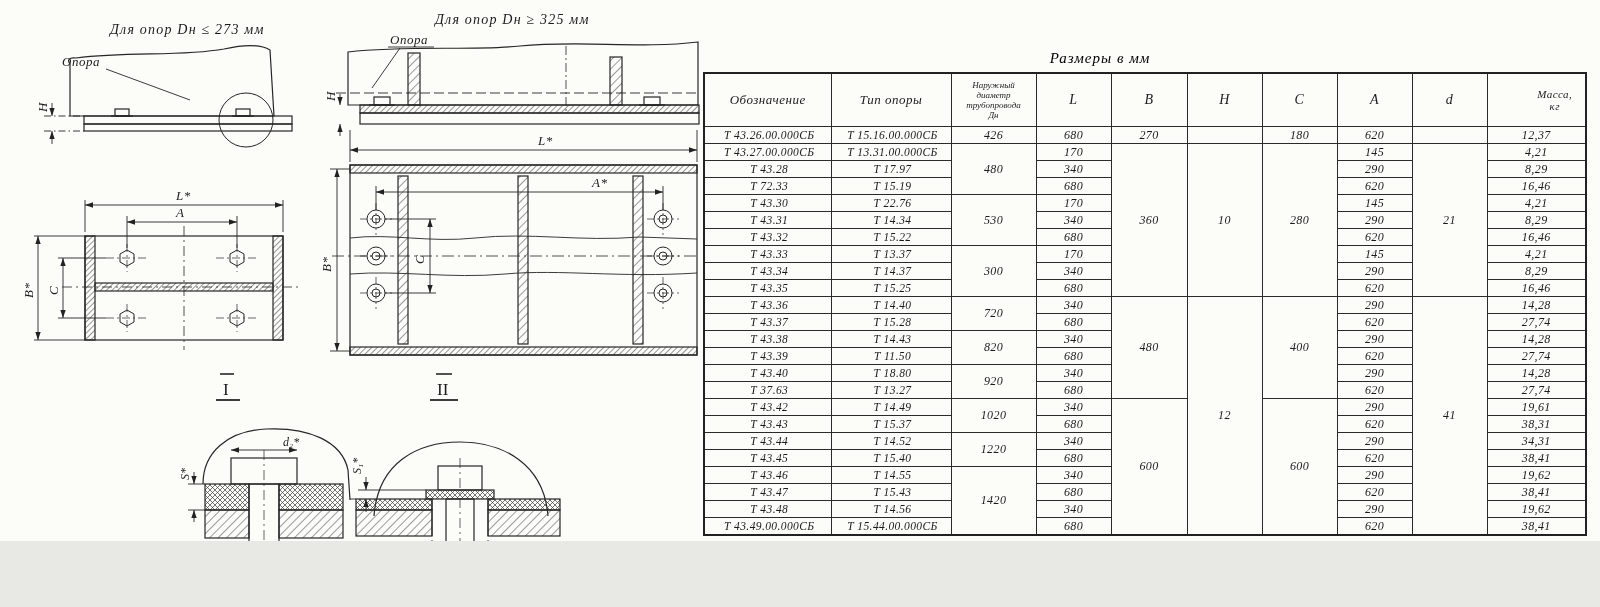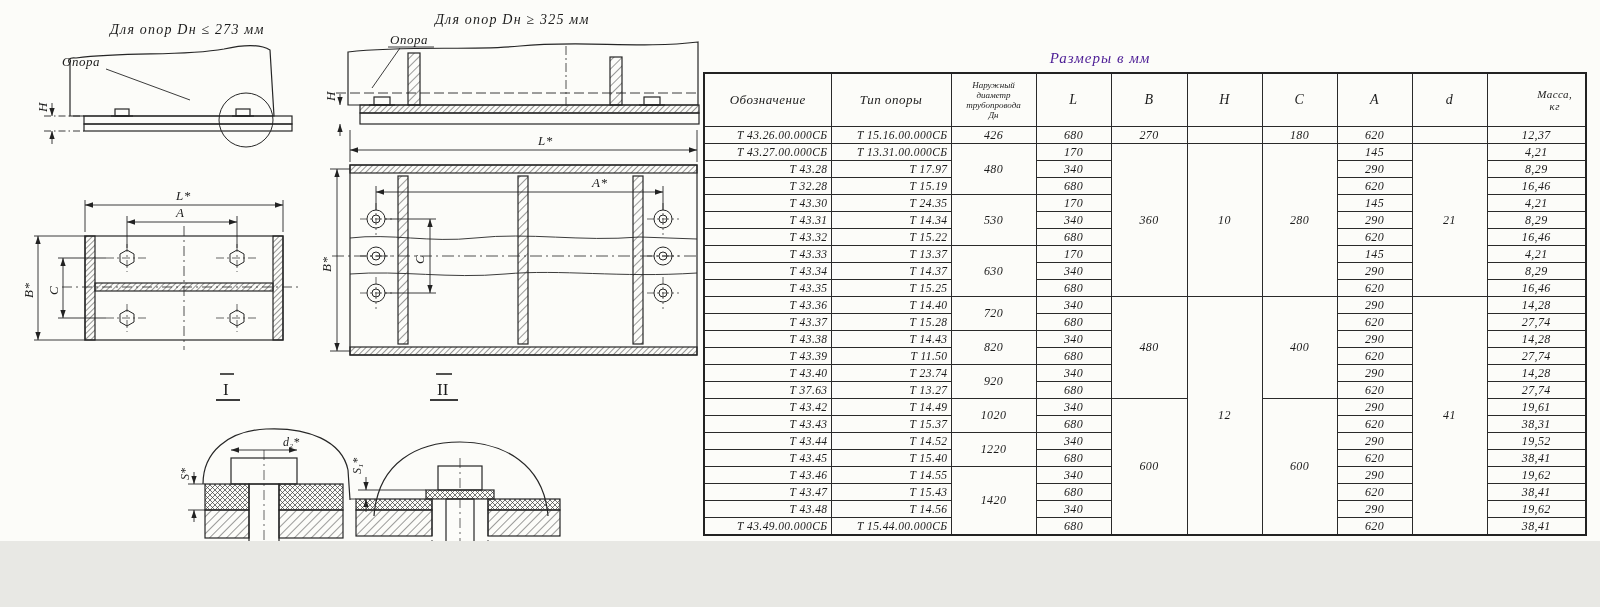--- a/index.html
+++ b/index.html
@@ -5,38 +5,38 @@
   html,body{margin:0;padding:0;background:#e8e8e4;}
   .sheet{
     position:relative;width:1600px;height:541px;overflow:hidden;
     background:#fcfcf9;
     font-family:"Liberation Serif", serif;
     color:#1c1c1c;
   }
   
   .size-title{
     position:absolute;left:985px;top:50px;width:230px;text-align:center;
-    font-style:italic;font-size:15px;letter-spacing:1px;color:#4c1d95;
+    font-style:italic;font-size:15px;letter-spacing:1px;color:#000000;
   }
   table.dim{
     position:absolute;left:703px;top:72px;width:882px;
     border-collapse:collapse;table-layout:fixed;
     font-style:italic;color:#1b1b1b;
   }
   table.dim td,table.dim th{
     border:1px solid #2a2a2a;padding:0 3px;overflow:hidden;white-space:nowrap;
     font-weight:normal;
   }
   table.dim{border:2px solid #222;}
   table.dim thead th{height:52px;text-align:center;font-size:13px;letter-spacing:.5px;vertical-align:middle;}
   table.dim thead th:nth-child(3){font-size:9px;line-height:10px;letter-spacing:0;text-align:center;}
   table.dim thead th:nth-child(10){font-size:11px;line-height:12px;padding-left:40px;}
   table.dim thead th:nth-child(n+4):nth-child(-n+9){font-size:14px;}
   table.dim tbody td{height:16px;font-size:12px;text-align:center;letter-spacing:.4px;}
-  table.dim tbody td.lft{text-align:right;padding-left:6px;font-size:11.5px;}
+  table.dim tbody td.lft{text-align:center;padding-left:6px;font-size:11.5px;}
   
   svg.draw{position:absolute;left:0;top:0;}
   .lbl{font-family:"Liberation Serif",serif;font-style:italic;font-size:13px;fill:#1c1c1c;letter-spacing:.5px;}
   .lbl-sm{font-family:"Liberation Serif",serif;font-style:italic;font-size:12px;fill:#1c1c1c;}
   .lbl-ttl{font-family:"Liberation Serif",serif;font-style:italic;font-size:14px;fill:#1c1c1c;letter-spacing:1.2px;}
   .lbl-sec{font-family:"Liberation Serif",serif;font-size:17px;fill:#1b1b1b;}
 </style>
 </head>
 <body>
 
@@ -418,29 +418,29 @@
           <td>4,21</td>
         </tr>
         <tr>
           <td class="lft">Т 43.28</td>
           <td class="lft">Т 17.97</td>
           <td>340</td>
           <td>290</td>
           <td>8,29</td>
         </tr>
         <tr>
-          <td class="lft">Т 32.28</td>
+          <td class="lft">Т 72.33</td>
           <td class="lft">Т 15.19</td>
           <td>680</td>
           <td>620</td>
           <td>16,46</td>
         </tr>
         <tr>
           <td class="lft">Т 43.30</td>
-          <td class="lft">Т 24.35</td>
+          <td class="lft">Т 22.76</td>
           <td rowspan="3">530</td>
           <td>170</td>
           <td>145</td>
           <td>4,21</td>
         </tr>
         <tr>
           <td class="lft">Т 43.31</td>
           <td class="lft">Т 14.34</td>
           <td>340</td>
           <td>290</td>
@@ -449,21 +449,21 @@
         <tr>
           <td class="lft">Т 43.32</td>
           <td class="lft">Т 15.22</td>
           <td>680</td>
           <td>620</td>
           <td>16,46</td>
         </tr>
         <tr>
           <td class="lft">Т 43.33</td>
           <td class="lft">Т 13.37</td>
-          <td rowspan="3">630</td>
+          <td rowspan="3">300</td>
           <td>170</td>
           <td>145</td>
           <td>4,21</td>
         </tr>
         <tr>
           <td class="lft">Т 43.34</td>
           <td class="lft">Т 14.37</td>
           <td>340</td>
           <td>290</td>
           <td>8,29</td>
@@ -504,21 +504,21 @@
         </tr>
         <tr>
           <td class="lft">Т 43.39</td>
           <td class="lft">Т 11.50</td>
           <td>680</td>
           <td>620</td>
           <td>27,74</td>
         </tr>
         <tr>
           <td class="lft">Т 43.40</td>
-          <td class="lft">Т 23.74</td>
+          <td class="lft">Т 18.80</td>
           <td rowspan="2">920</td>
           <td>340</td>
           <td>290</td>
           <td>14,28</td>
         </tr>
         <tr>
           <td class="lft">Т 37.63</td>
           <td class="lft">Т 13.27</td>
           <td>680</td>
           <td>620</td>
@@ -540,21 +540,21 @@
           <td>680</td>
           <td>620</td>
           <td>38,31</td>
         </tr>
         <tr>
           <td class="lft">Т 43.44</td>
           <td class="lft">Т 14.52</td>
           <td rowspan="2">1220</td>
           <td>340</td>
           <td>290</td>
-          <td>19,52</td>
+          <td>34,31</td>
         </tr>
         <tr>
           <td class="lft">Т 43.45</td>
           <td class="lft">Т 15.40</td>
           <td>680</td>
           <td>620</td>
           <td>38,41</td>
         </tr>
         <tr>
           <td class="lft">Т 43.46</td>

